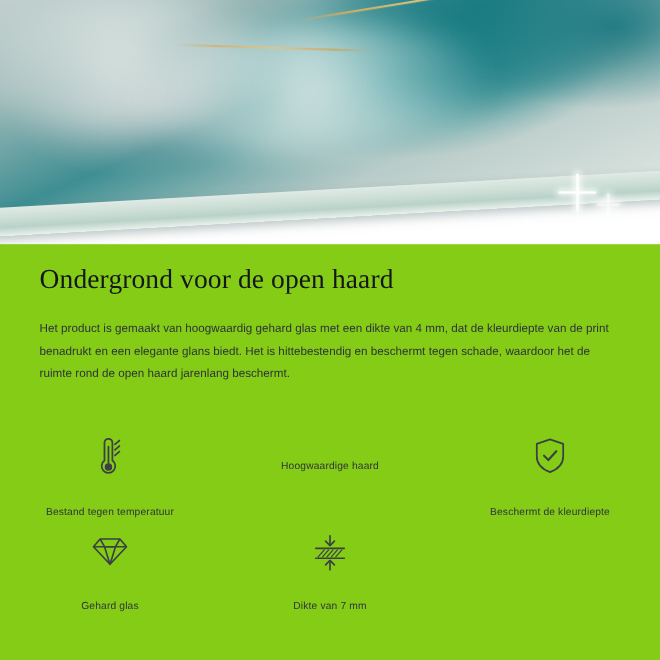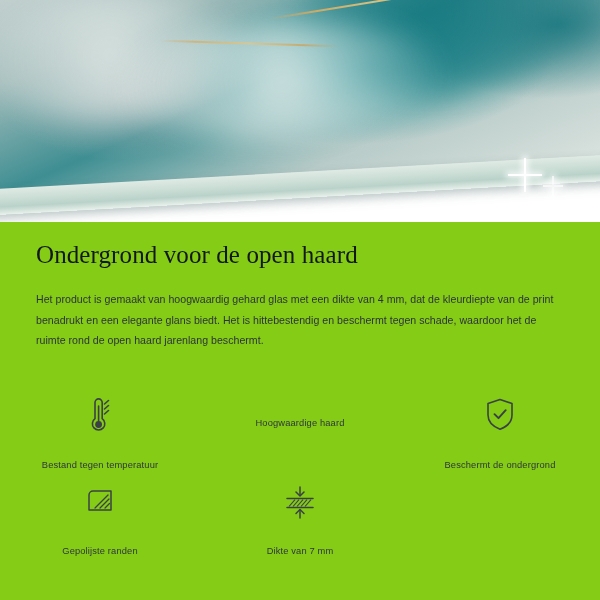--- a/index.html
+++ b/index.html
@@ -210,37 +210,38 @@
       <div class="cap">Hoogwaardige haard</div>
     </div>
 
     <div class="feature">
       <div class="ico">
         <svg width="40" height="42" viewBox="0 0 40 42">
           <path d="M20 5.5 L32 9.5 V21 c0 7.2 -5.2 11.6 -12 14.2 C13.2 32.6 8 28.2 8 21 V9.5 Z" fill="none" stroke="#3a4045" stroke-width="1.6" stroke-linejoin="round"></path>
           <path d="M14.5 20.2 l4 4 7.2 -8" fill="none" stroke="#3a4045" stroke-width="1.9" stroke-linecap="round" stroke-linejoin="round"></path>
         </svg>
       </div>
-      <div class="cap">Beschermt de ondergrond</div>
-    </div>
-
-
-    <div class="feature">
-      <div class="ico">
-        <svg width="40" height="38" viewBox="0 0 40 38">
-          <path d="M9 28 V13 a4 4 0 0 1 4 -4 H31 V28 Z" fill="none" stroke="#3a4045" stroke-width="1.5" stroke-linejoin="round"></path>
-          <g stroke="#3a4045" stroke-width="1.2" stroke-linecap="round">
-            <line x1="15" y1="26" x2="28" y2="13"></line>
-            <line x1="20" y1="26" x2="29" y2="17"></line>
-            <line x1="25" y1="26" x2="29.5" y2="21.5"></line>
-          </g>
-        </svg>
-      </div>
-      <div class="cap">Gepolijste randen</div>
-    </div>
+      <div class="cap">Beschermt de kleurdiepte</div>
+    </div>
+
+    <div class="feature">
+      <div class="ico">
+        <svg width="44" height="38" viewBox="0 0 44 38">
+          <g fill="none" stroke="#3a4045" stroke-width="1.5" stroke-linejoin="round">
+            <path d="M13 8 H31 L37 15 L22 31 L7 15 Z"></path>
+            <path d="M7 15 H37"></path>
+            <path d="M13 8 L17 15 L22 31"></path>
+            <path d="M31 8 L27 15 L22 31"></path>
+            <path d="M17 15 H27"></path>
+          </g>
+        </svg>
+      </div>
+      <div class="cap">Gehard glas</div>
+    </div>
+
 
     <div class="feature">
       <div class="ico">
         <svg width="44" height="40" viewBox="0 0 44 40">
           <g stroke="#3a4045" stroke-width="1.5" fill="none" stroke-linecap="round">
             <line x1="22" y1="6" x2="22" y2="14"></line>
             <path d="M18 11 l4 4 4 -4" stroke-linejoin="round"></path>
             <line x1="9" y1="17.5" x2="35" y2="17.5"></line>
             <line x1="9" y1="26.5" x2="35" y2="26.5"></line>
             <line x1="22" y1="29.5" x2="22" y2="37"></line>

